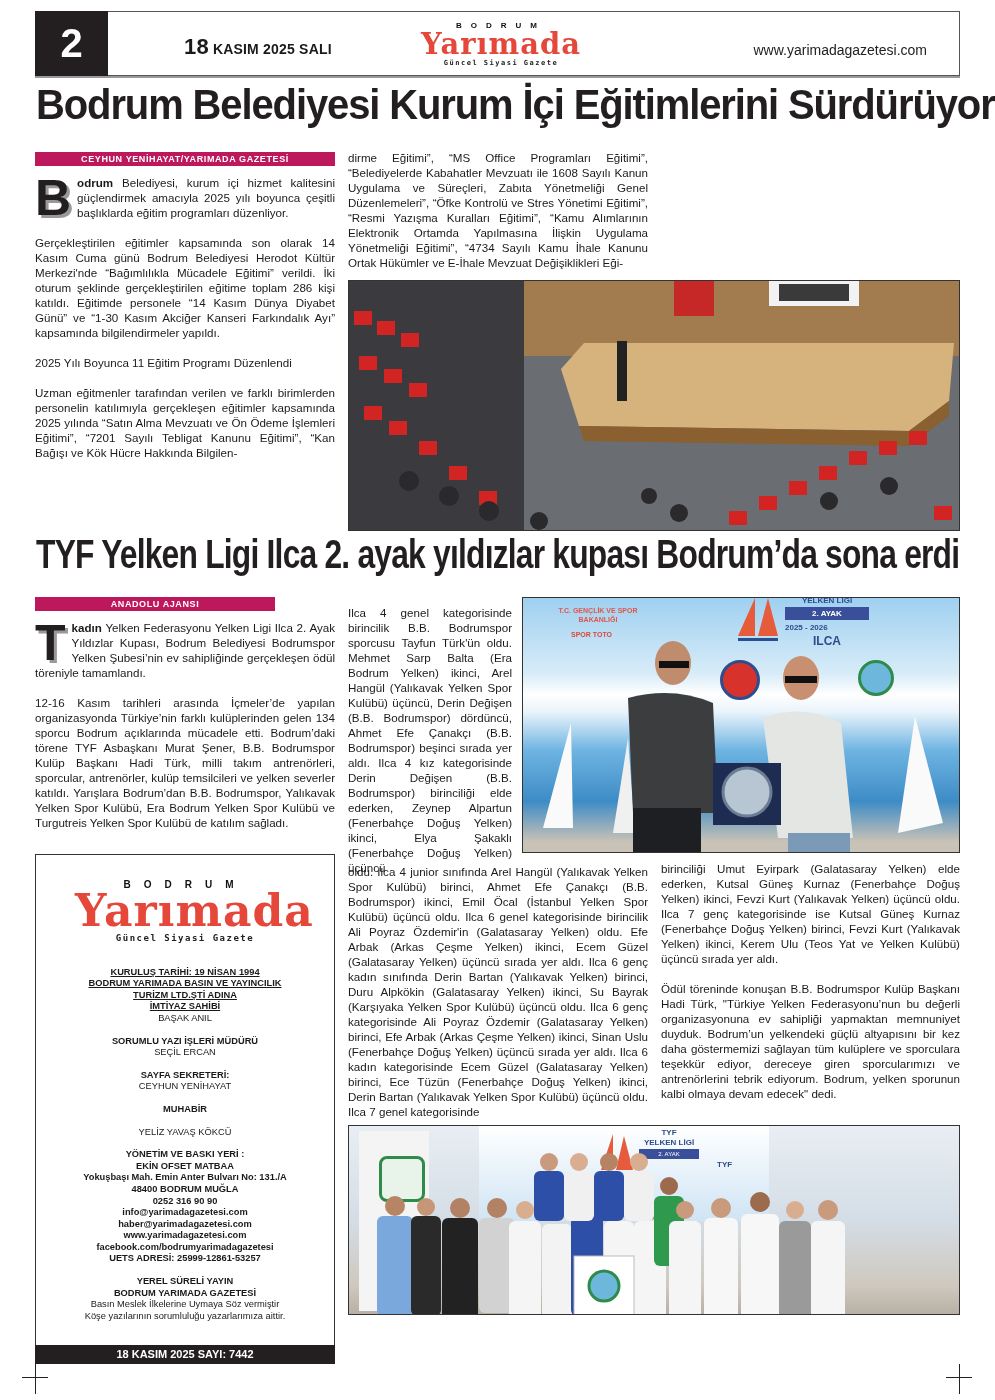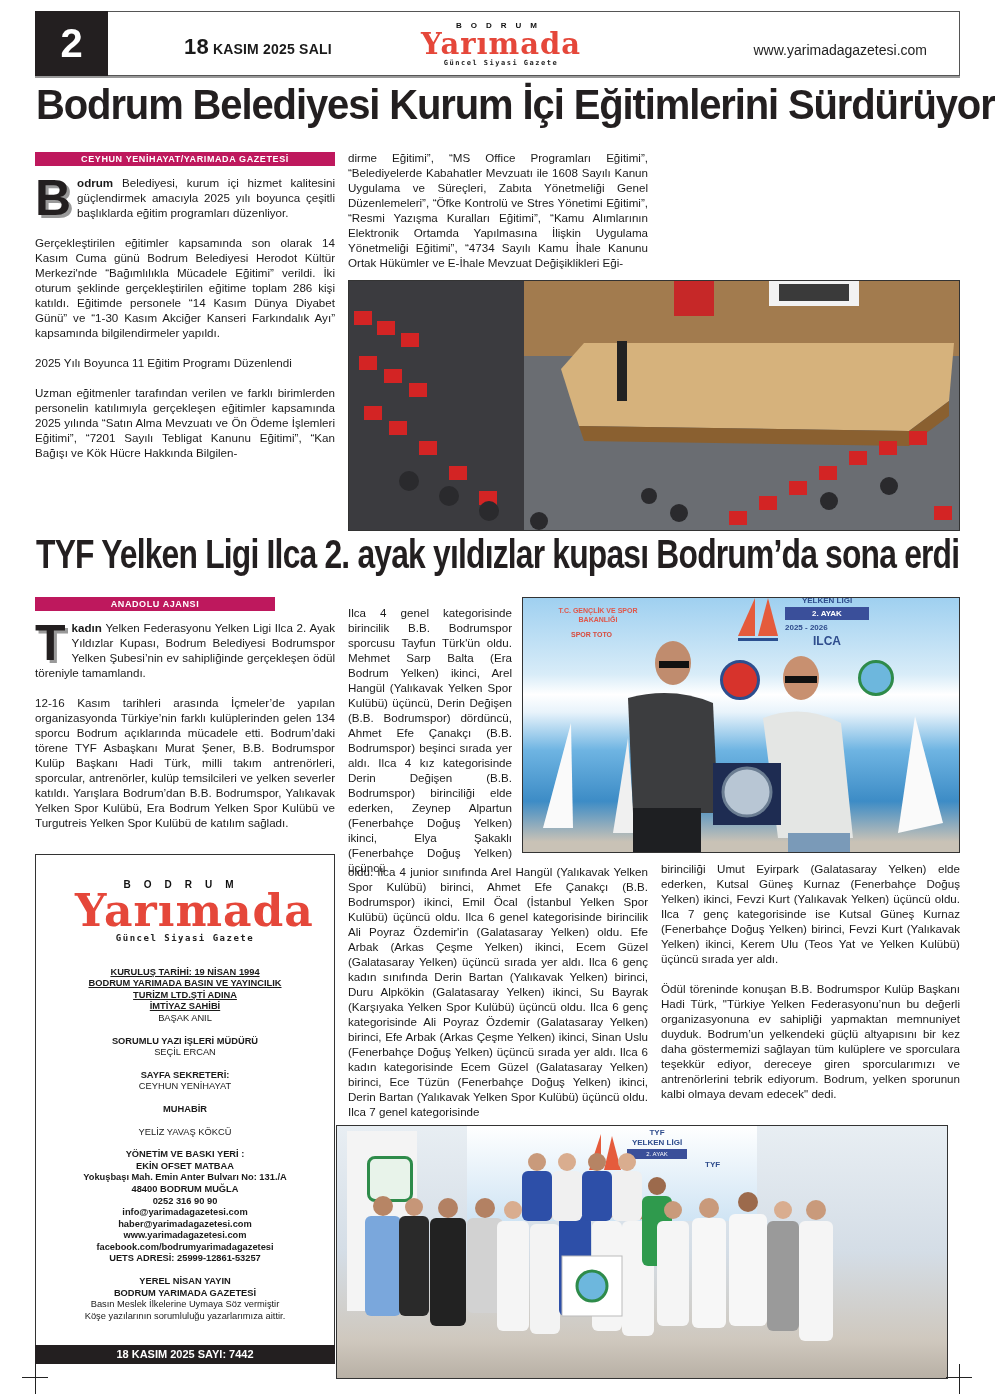--- a/index.html
+++ b/index.html
@@ -24,21 +24,21 @@
   
   .byline { background:#be185d; color:#fff; font-weight:bold; font-size:9px; text-align:center; letter-spacing:0.6px; height:14px; line-height:14px; }
   .col { font-size:11.6px; line-height:15px; text-align:justify; color:#1a1a1a; }
   .col p { margin:0 0 15px 0; }
   .dropcap { float:left; font-weight:bold; font-size:50px; line-height:42px; margin:2px 6px 0 0; color:#231f20; text-shadow:3px 3px 0 #999; }
   .lead { font-weight:bold; }
   
   .photo { border:1px solid #333; box-sizing:border-box; overflow:hidden; }
   .ph1 { left:348px; top:280px; width:612px; height:251px; background:#5b5a5e; }
   .ph2 { left:522px; top:597px; width:438px; height:256px; background:linear-gradient(#9fd0f0 0%, #d8ecf8 30%, #ffffff 38%, #e8f3fb 45%, #6eb4e2 60%, #3d8cc6 80%, #c9c2b6 96%); }
-  .ph3 { left:336px; top:1125px; width:612px; height:254px; background:linear-gradient(#e8eef3 0%, #d4dde6 50%, #cfc8be 85%, #b8b0a5 100%);padding-left:20px; }
+  .ph3 { left:348px; top:1125px; width:612px; height:190px; background:linear-gradient(#e8eef3 0%, #d4dde6 50%, #cfc8be 85%, #b8b0a5 100%);padding-left:20px; }
   
   .mast { left:35px; top:854px; width:300px; height:510px; border:1px solid #333; box-sizing:border-box; text-align:center; font-size:9.3px; line-height:11.6px; }
   .mast .u { text-decoration:underline; font-weight:bold; }
   .mast .b { font-weight:bold; }
   .mast .gap { height:11px; }
   .mast-foot { left:35px; top:1345px; width:300px; height:19px; background:#231f20; color:#fff; font-weight:bold; font-size:11px; text-align:center; line-height:19px; }
   .crop { background:#222; }
 </style>
 </head>
 <body>
@@ -205,21 +205,21 @@
   <div class="b">EKİN OFSET MATBAA</div>
   <div class="b">Yokuşbaşı Mah. Emin Anter Bulvarı No: 131./A</div>
   <div class="b">48400 BODRUM MUĞLA</div>
   <div class="b">0252 316 90 90</div>
   <div class="b">info@yarimadagazetesi.com</div>
   <div class="b">haber@yarimadagazetesi.com</div>
   <div class="b">www.yarimadagazetesi.com</div>
   <div class="b">facebook.com/bodrumyarimadagazetesi</div>
   <div class="b">UETS ADRESİ:  25999-12861-53257</div>
   <div class="gap"></div>
-  <div class="b">YEREL NİSAN YAYIN</div>
+  <div class="b">YEREL SÜRELİ YAYIN</div>
   <div class="b">BODRUM YARIMADA GAZETESİ</div>
   <div>Basın Meslek İlkelerine Uymaya Söz vermiştir</div>
   <div>Köşe yazılarının sorumluluğu yazarlarımıza aittir.</div>
 </div>
 <div class="abs mast-foot">18 KASIM 2025  SAYI: 7442</div>
 
 <div class="abs photo ph3" title="Group photo of sailors and officials at the award ceremony holding a club flag">
   <div class="abs" style="left:130px; top:0; width:290px; height:95px; background:linear-gradient(#ffffff,#cfe4f4);"></div>
   <svg class="abs" width="40" height="40" style="left:248px; top:8px;">
     <polygon points="4,36 16,0 16,36" fill="#e55b3c"></polygon>

